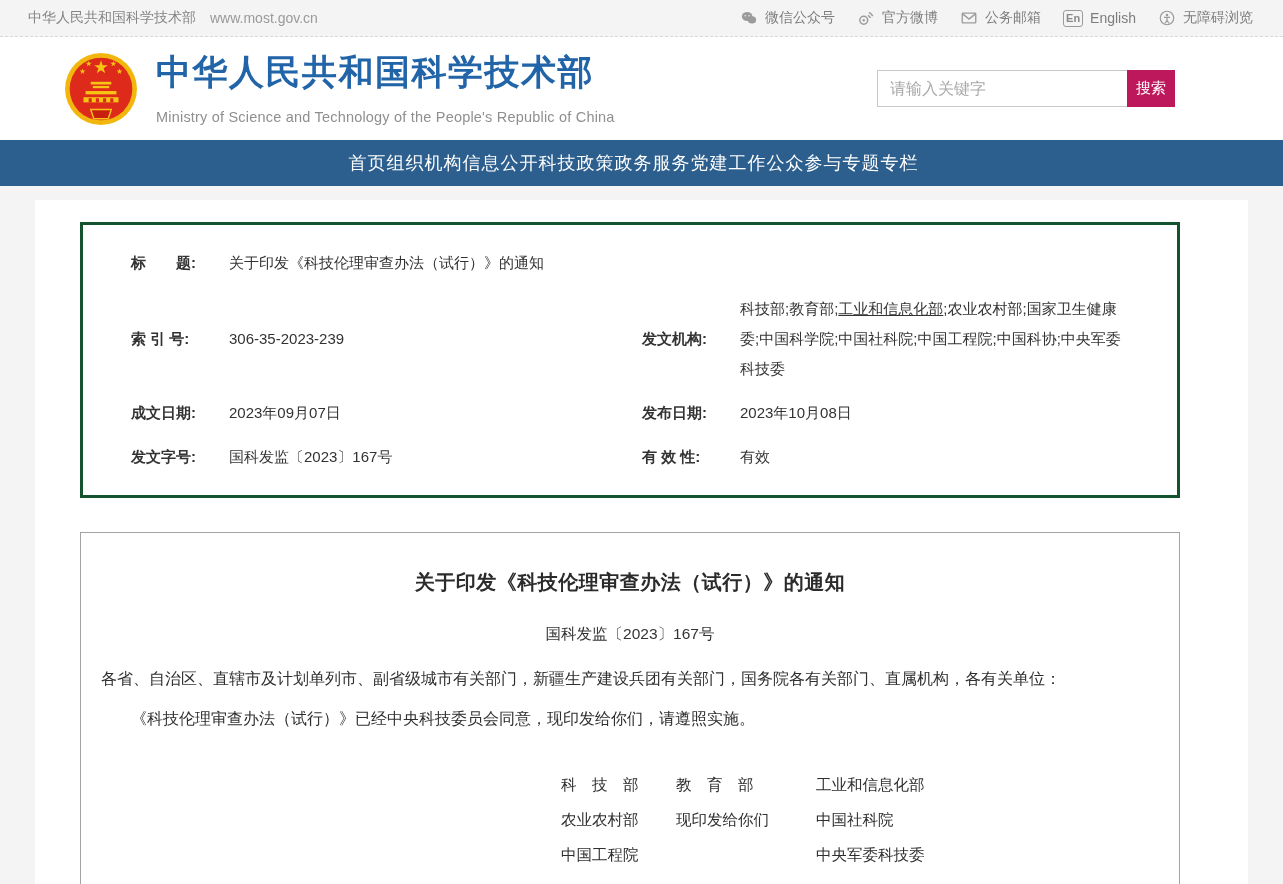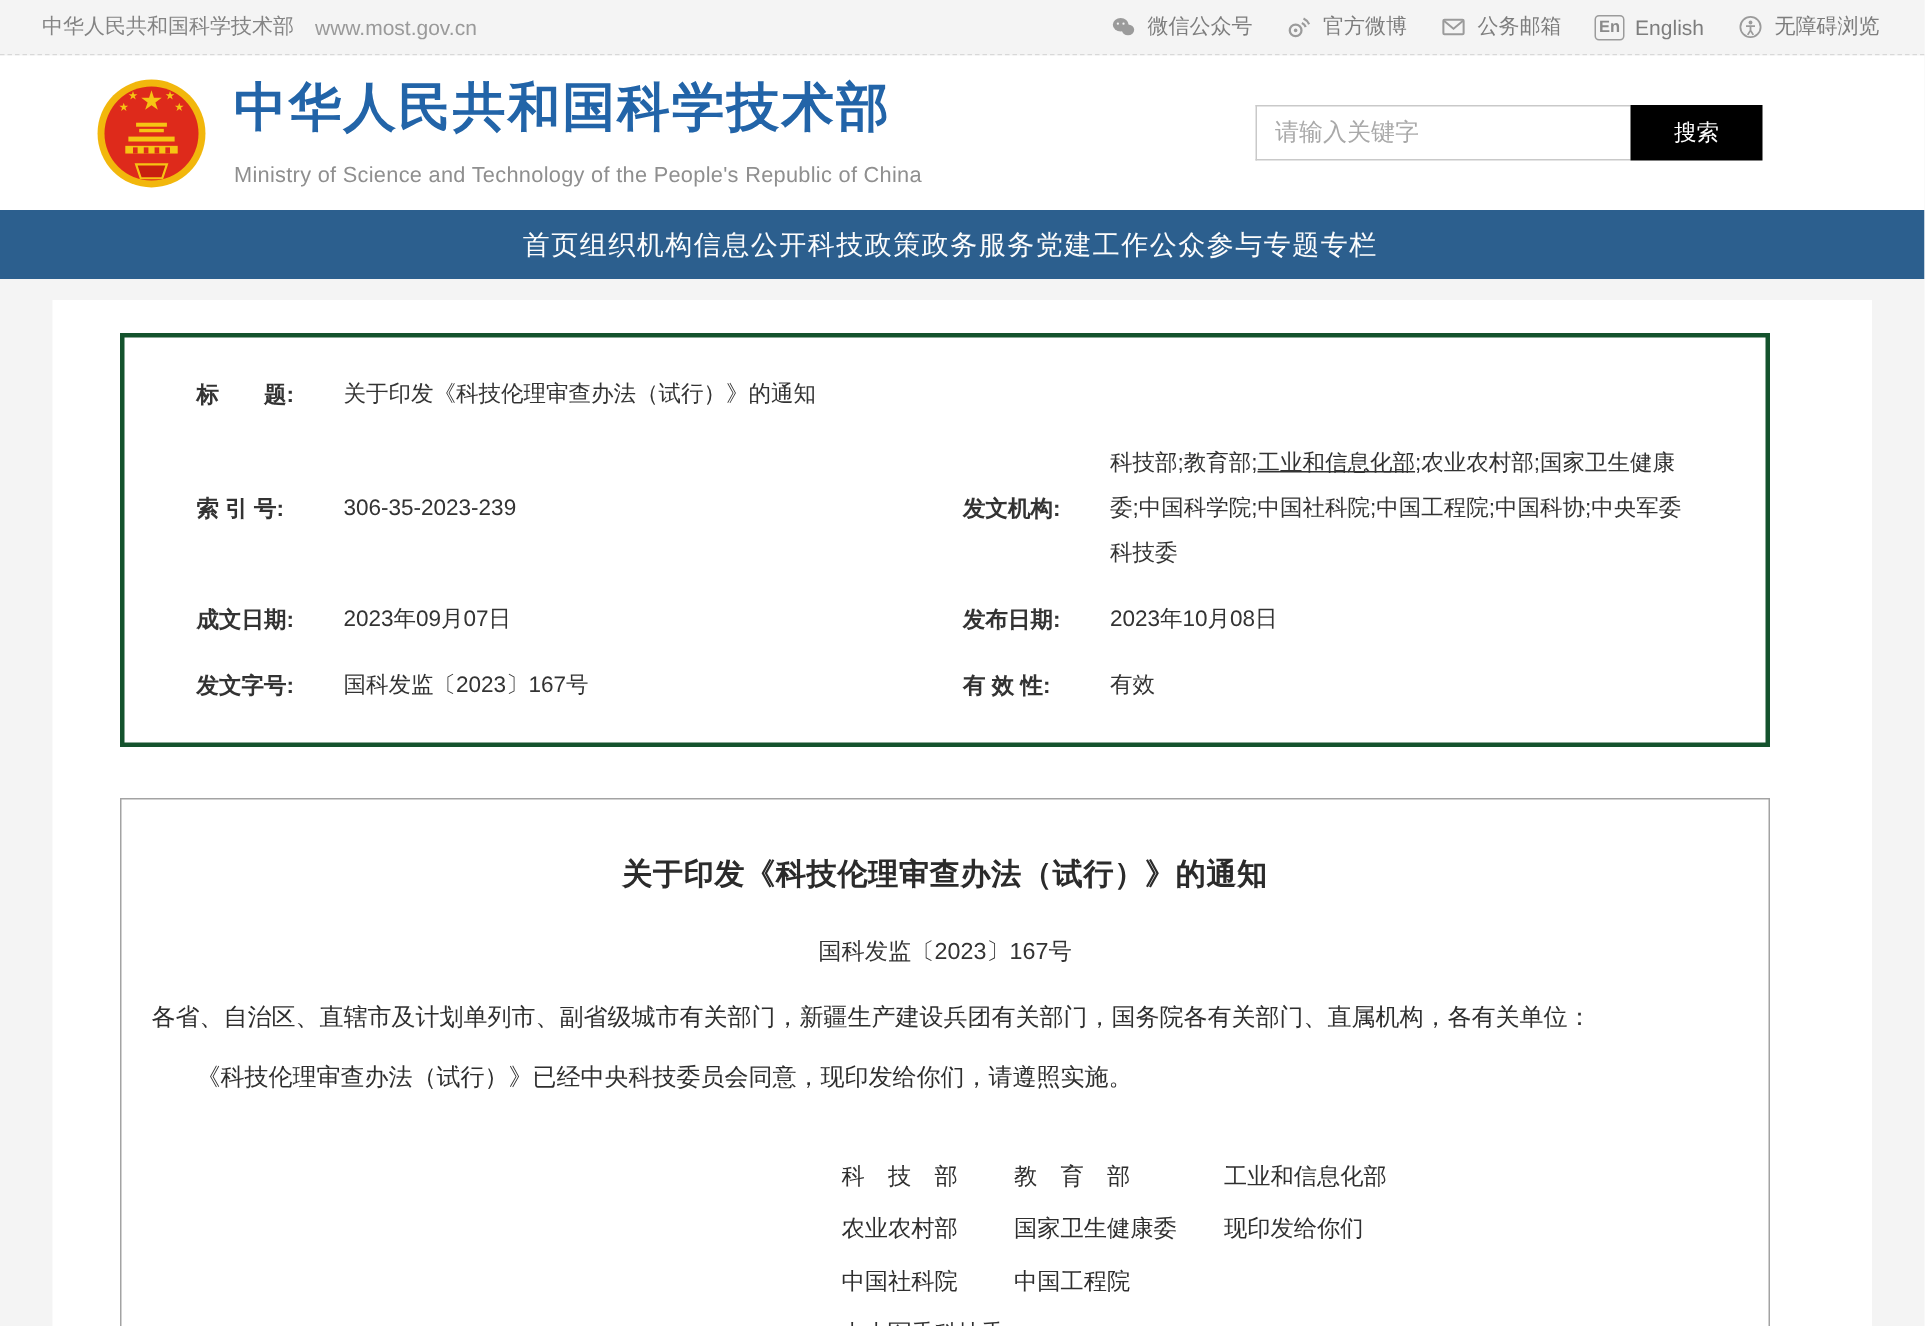--- a/index.html
+++ b/index.html
@@ -67,23 +67,23 @@
     border: 1px solid #c9c9c9;
     border-right: none;
     padding: 12px 12px;
     font-size: 16px;
     color: #333;
     outline: none;
     font-family: "Liberation Sans", "DejaVu Sans", sans-serif;
   }
   .search input::placeholder { color: #a9a9a9; }
   .search button {
-    width: 88px;
+    width: 48px;
     border: none;
-    background: #000000;
+    background: #be185d;
     color: #ffffff;
     font-size: 15px;
     cursor: pointer;
     font-family: "Liberation Sans", "DejaVu Sans", sans-serif;
   }
 
   
   .nav {
     height: 46px;
     background: #2c5f8e;
@@ -320,21 +320,20 @@
         <h1 class="article-title">关于印发《科技伦理审查办法（试行）》的通知</h1>
         <div class="article-docnum">国科发监〔2023〕167号</div>
         <p class="para para-1">各省、自治区、直辖市及计划单列市、副省级城市有关部门，新疆生产建设兵团有关部门，国务院各有关部门、直属机构，各有关单位：</p>
         <p class="para para-2">《科技伦理审查办法（试行）》已经中央科技委员会同意，现印发给你们，请遵照实施。</p>
 
         <div class="signatures">
           <span class="sig-cell">科　技　部</span>
           <span class="sig-cell">教　育　部</span>
           <span class="sig-cell">工业和信息化部</span>
           <span class="sig-cell">农业农村部</span>
-          <span class="sig-cell">国家卫生健康委</span>
           <span class="sig-cell">现印发给你们</span>
           <span class="sig-cell">中国社科院</span>
           <span class="sig-cell">中国工程院</span>
           <span class="sig-cell"></span>
           <span class="sig-cell">中央军委科技委</span>
           <span class="sig-cell"></span>
 
         </div>
 
       </div>

